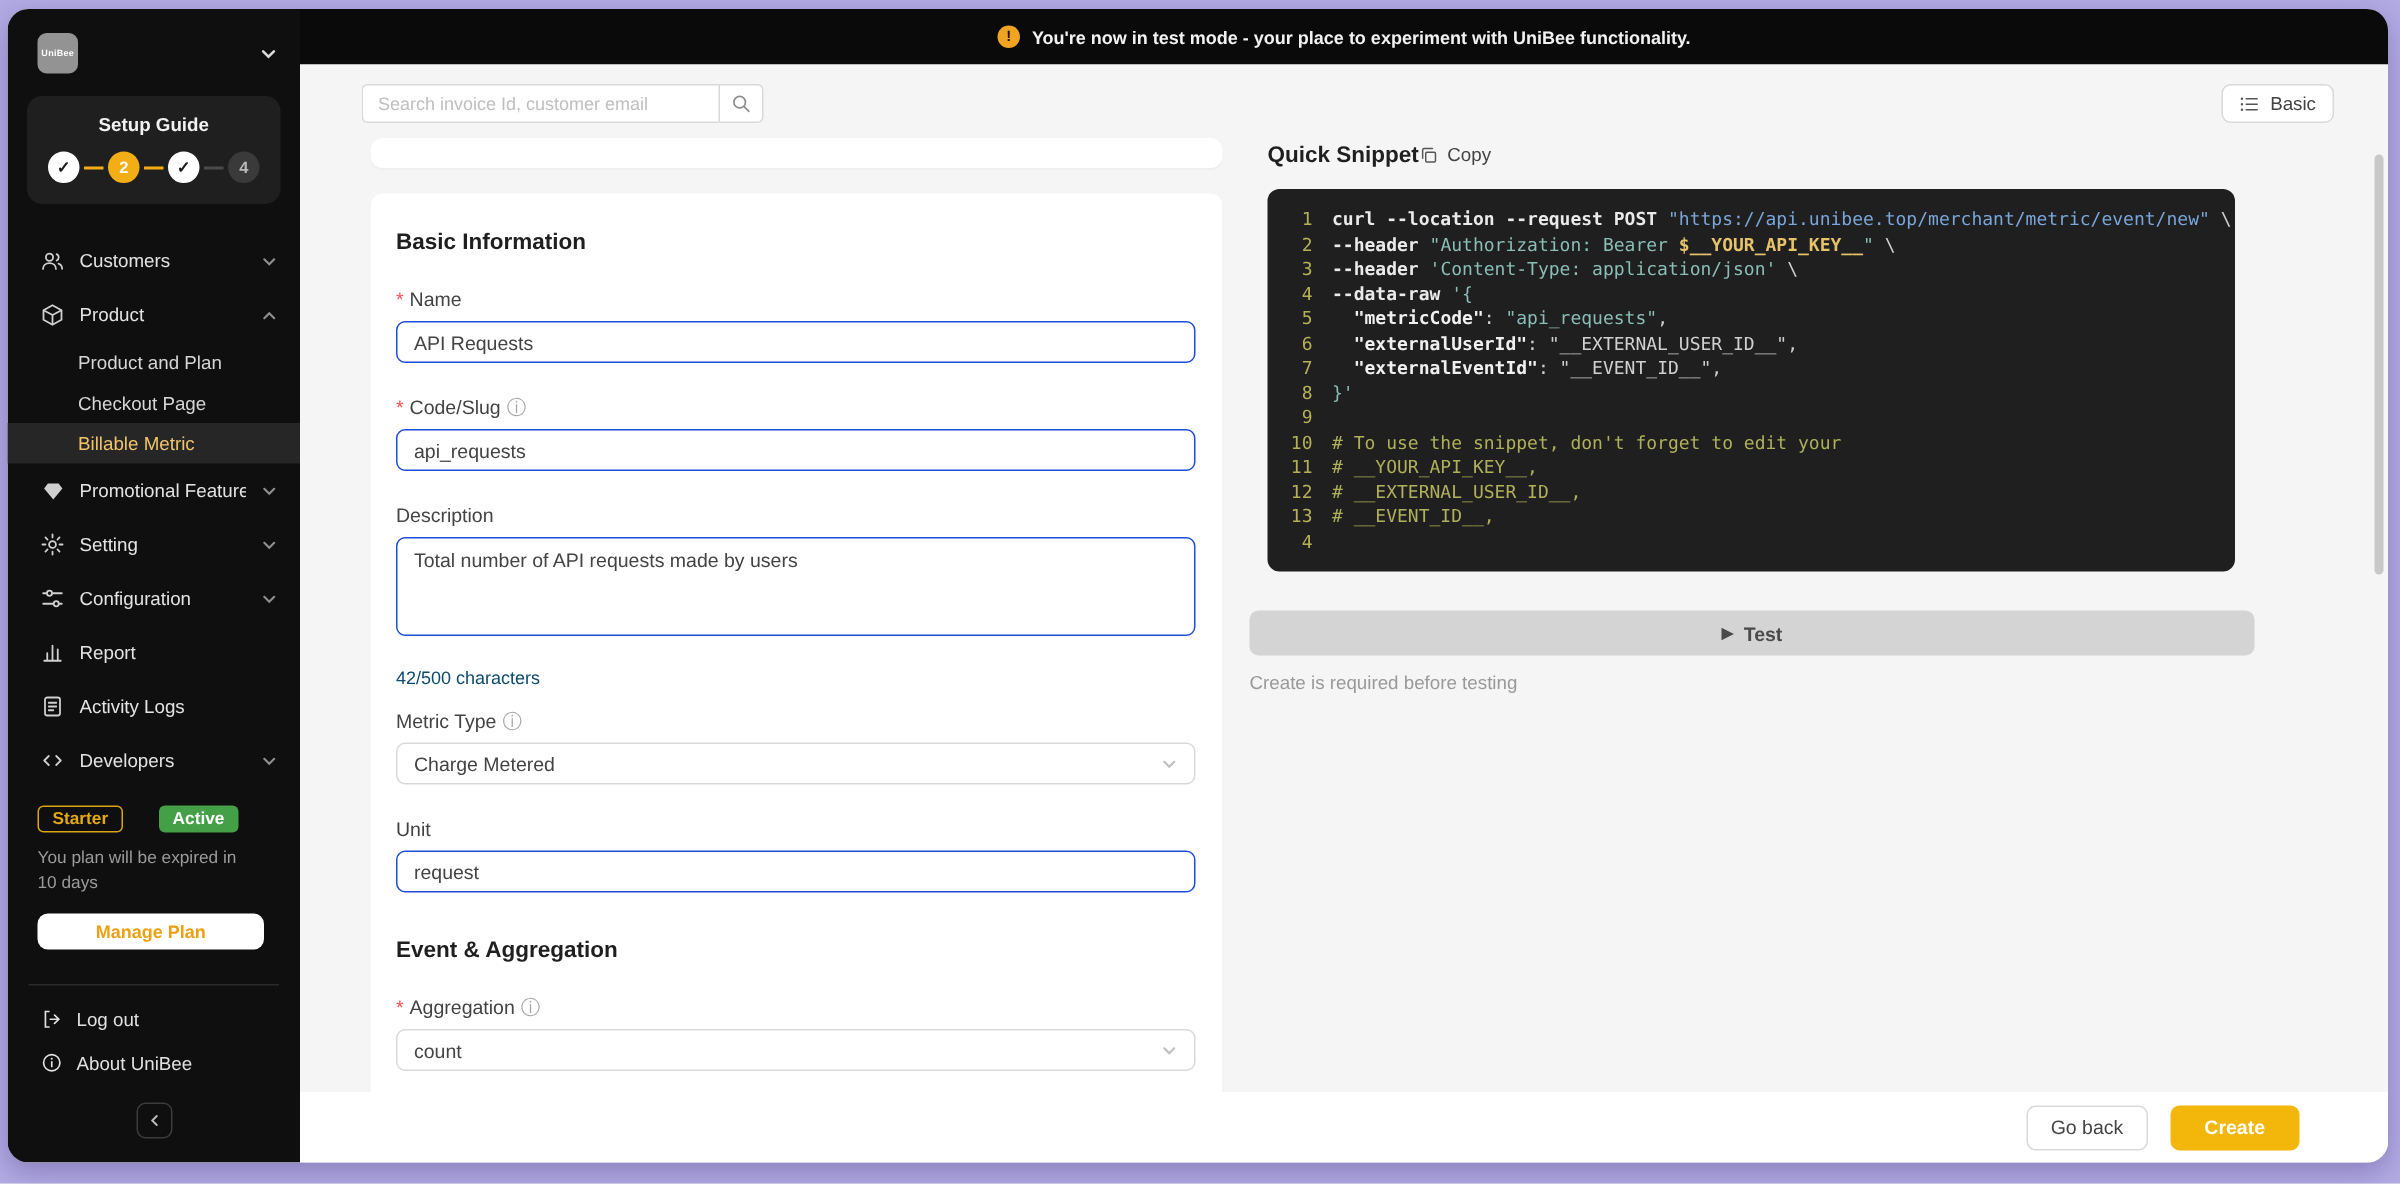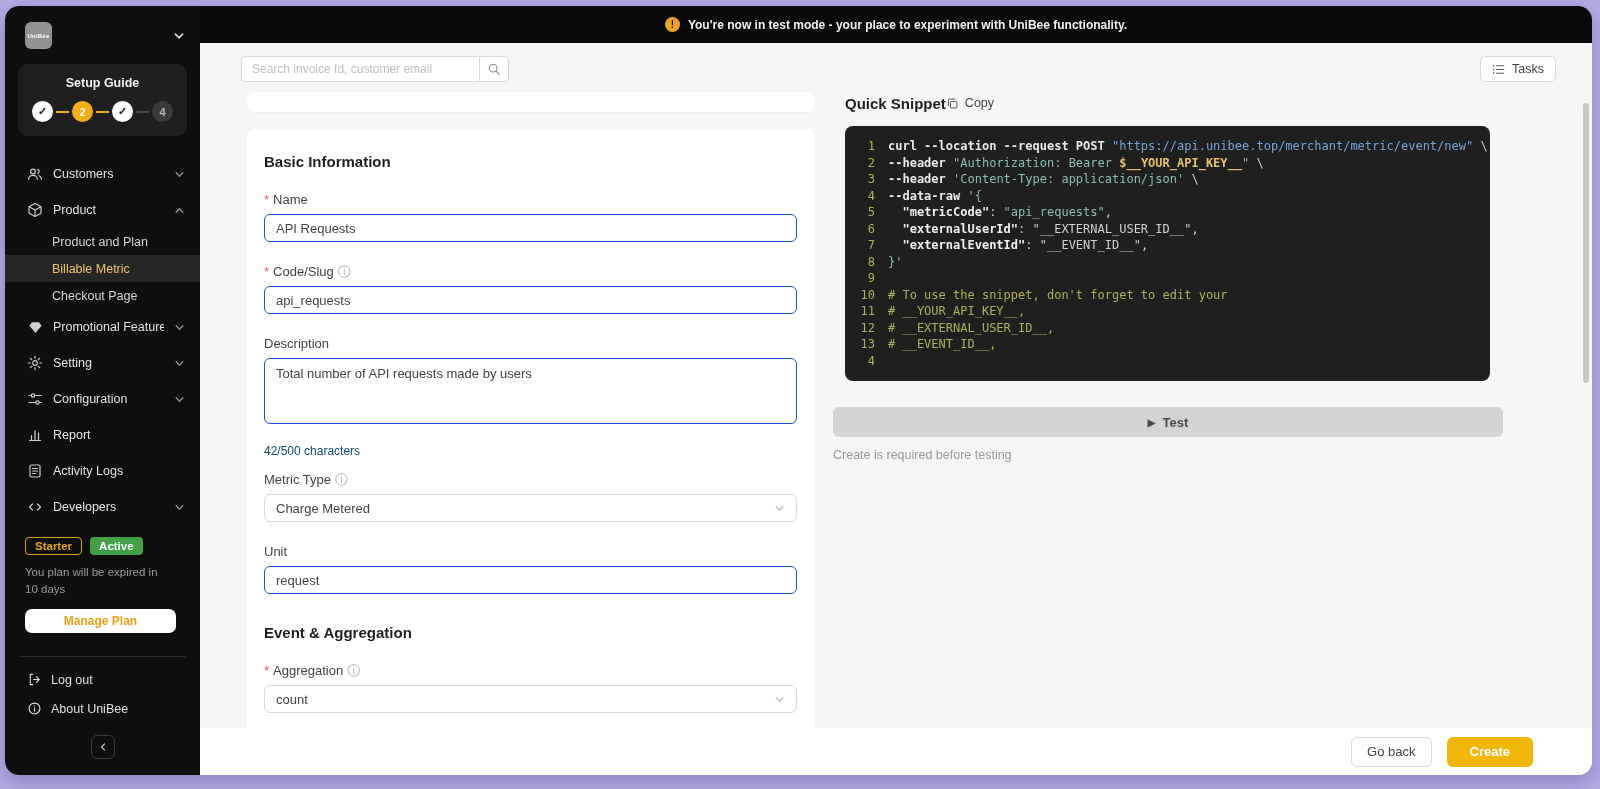--- a/index.html
+++ b/index.html
@@ -26,21 +26,21 @@
   .conn{flex:1;height:2px;margin:0 3px}
   .conn.y{background:#f2ae14}.conn.g{background:#4a4a4a}
 
   nav{margin-top:20px}
   .mi{height:36px;display:flex;align-items:center;gap:10px;padding:0 15px 0 22px;font-size:12.5px;cursor:pointer}
   .mi .ico{width:16px;display:flex;justify-content:center}
   .mi .lbl{flex:1;white-space:nowrap;overflow:hidden}
   .sub{height:27px;display:flex;align-items:center;padding-left:47px;font-size:12.5px;color:#d6d6d6;cursor:pointer}
   .sub.active{background:#262626;color:#f0c46a}
 
-  .badges{display:flex;gap:8px;margin:12px 0 0 20px}
+  .badges{display:flex;gap:24px;margin:12px 0 0 20px}
   .badge-starter{border:1px solid #d9a514;color:#e3a912;font-size:11.5px;font-weight:700;padding:2px 9px;border-radius:4px}
   .badge-active{background:#43a047;color:#fff;font-size:11.5px;font-weight:700;padding:3px 9px;border-radius:4px}
   .expiry{margin:9px 20px 0;width:145px;font-size:11.5px;line-height:1.45;color:#9b9b9b}
   .manage{margin:12px 20px 0;width:151px;height:24px;background:#fff;border:none;border-radius:7px;
           color:#eda015;font-weight:700;font-size:12px;display:flex;align-items:center;justify-content:center;cursor:pointer}
   .side-spacer{flex:1}
   .side-divider{margin:0 14px 8px;border-top:1px solid #2a2a2a}
   .foot-item{display:flex;align-items:center;gap:9px;padding-left:22px;height:29px;font-size:12.5px;color:#e0e0e0;cursor:pointer}
   .collapse{align-self:center;margin:12px 0 16px;width:24px;height:24px;border:1px solid #3c3c3c;border-radius:6px;
             background:transparent;display:flex;align-items:center;justify-content:center;cursor:pointer}
@@ -170,22 +170,22 @@
         </span>
         <span class="lbl">Product</span>
         <span>
             <svg width="11" height="11" viewBox="0 0 10 10" fill="none" stroke="#8f8f8f" stroke-width="1.3" stroke-linecap="round">
               <path d="m2 6.5 3-3 3 3"></path>
             </svg>
           </span>
       </div>
 
       <div class="sub">Product and Plan</div>
+      <div class="sub">Checkout Page</div>
       <div class="sub active">Billable Metric</div>
-      <div class="sub">Checkout Page</div>
 
       <div class="mi">
         <span class="ico">
           <svg width="15" height="15" viewBox="0 0 16 16" fill="#cfcfcf">
               <path d="M4.2 2.5h7.6L14.5 6 8 13.8 1.5 6Z"></path>
             </svg>
         </span>
         <span class="lbl">Promotional Features</span>
         <span>
             <svg width="11" height="11" viewBox="0 0 10 10" fill="none" stroke="#8f8f8f" stroke-width="1.3" stroke-linecap="round">
@@ -320,21 +320,21 @@
             </span>
           </button>
         </div>
         <button class="tasks-btn">
           <span>
             <svg width="13" height="13" viewBox="0 0 16 16" fill="none" stroke="#555" stroke-width="1.3" stroke-linecap="round">
                 <path d="M5.5 3.5h9M5.5 8h9M5.5 12.5h9"></path>
                 <path d="M2 3.5h.01M2 8h.01M2 12.5h.01" stroke-width="2"></path>
               </svg>
           </span>
-          <span>Tasks</span>
+          <span>Basic</span>
         </button>
       </div>
 
       <div class="cols">
 
         <div class="left-col">
           <div class="sliver-card"></div>
 
           <div class="form-card">
             <div class="sec-title">Basic Information</div>

